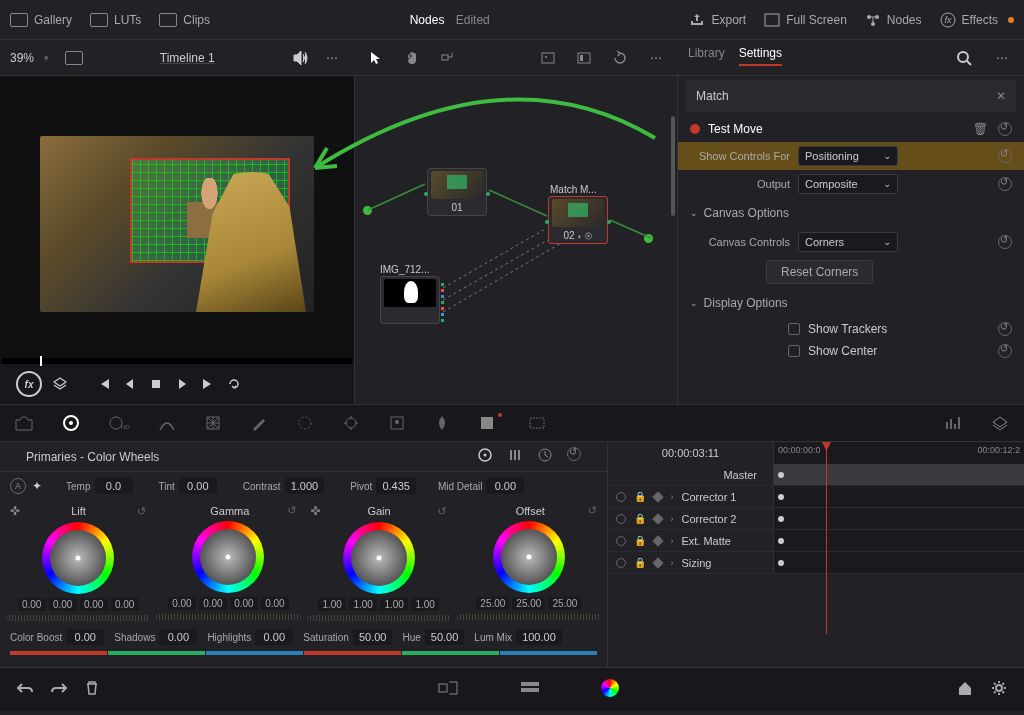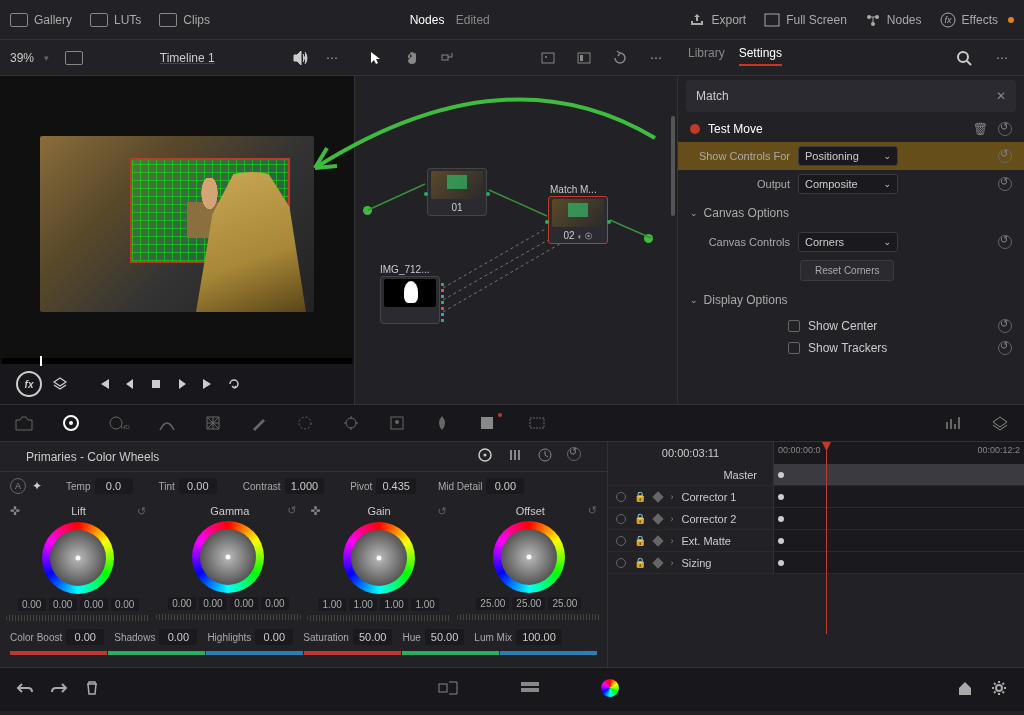--- a/index.html
+++ b/index.html
@@ -69,21 +69,21 @@
 .insp-title { color:#fff; font-weight:500; flex:1;}
 .insp-icons { display:flex; gap:10px; color:#888;}
 .param-row { display:flex; align-items:center; padding:4px 12px; gap:8px;}
 .param-row.highlighted { background: rgba(184, 134, 11, 0.45);}
 .param-label { width:100px; text-align:right; color:#aaa; font-size:11px;}
 .param-select { width:100px; background:#1a1a1e; border:1px solid #3a3a40; color:#ccc; padding:3px 6px; border-radius:3px; font-size:11px; display:flex; justify-content:space-between; align-items:center; cursor:pointer;}
 .param-reset { width:14px; height:14px; border:1px solid #666; border-radius:50%; margin-left:auto; cursor:pointer; position:relative;}
 .param-reset::after{content:'↺'; position:absolute; top:-2px; left:1px; font-size:10px; color:#888;}
 .section-hdr { display:flex; align-items:center; padding:8px 12px; gap:6px; color:#aaa; cursor:pointer;}
 .chev { font-size:9px;}
-.reset-btn { background:#2a2a30; border:1px solid #3a3a40; color:#aaa; padding:4px 14px; border-radius:3px; font-size:10px; cursor:pointer; margin-left:110px;}
+.reset-btn { background:#2a2a30; border:1px solid #3a3a40; color:#aaa; padding:4px 14px; border-radius:3px; font-size:12px; cursor:pointer; margin-left:76px;}
 .checkbox-row { display:flex; align-items:center; padding:4px 12px 4px 110px; gap:8px;}
 .chk { width:12px; height:12px; border:1px solid #666; border-radius:2px;}
 
 .mid-tools { height:38px; background:#18181c; border-top:1px solid #333; border-bottom:1px solid #333; display:flex; align-items:center; padding:0 14px; gap:28px;}
 .mid-tools .tool { color:#666; cursor:pointer; display:flex; align-items:center;}
 .mid-tools .tool.active { color:#fff;}
 .red-pip { width:4px; height:4px; background:#c0392b; border-radius:50%; position:relative; top:-8px; left:2px;}
 
 .bottom-row { display:flex; height: 225px; background:#212126;}
 .color-wheels { width:608px; border-right:1px solid #333;}
@@ -387,26 +387,26 @@
     </div>
     <div class="param-row">
       <button class="reset-btn">Reset Corners</button>
     </div>
     <div class="section-hdr">
         <span class="chev">⌄</span>
         <span>Display Options</span>
       </div>
     <div class="checkbox-row">
       <span class="chk"></span>
-      <span>Show Center</span>
+      <span>Show Trackers</span>
       <span class="param-reset" style="margin-left:auto"></span>
     </div>
     <div class="checkbox-row">
       <span class="chk"></span>
-      <span>Show Trackers</span>
+      <span>Show Center</span>
       <span class="param-reset" style="margin-left:auto"></span>
     </div>
   </div>
 </div>
 
 <div class="mid-tools">
   <div class="tool">
       <svg width="20" height="18">
         <path d="M2 6 L2 16 L18 16 L18 6 L14 6 L12 3 L8 3 L6 6 Z" fill="none" stroke="#666"></path>
       </svg>

